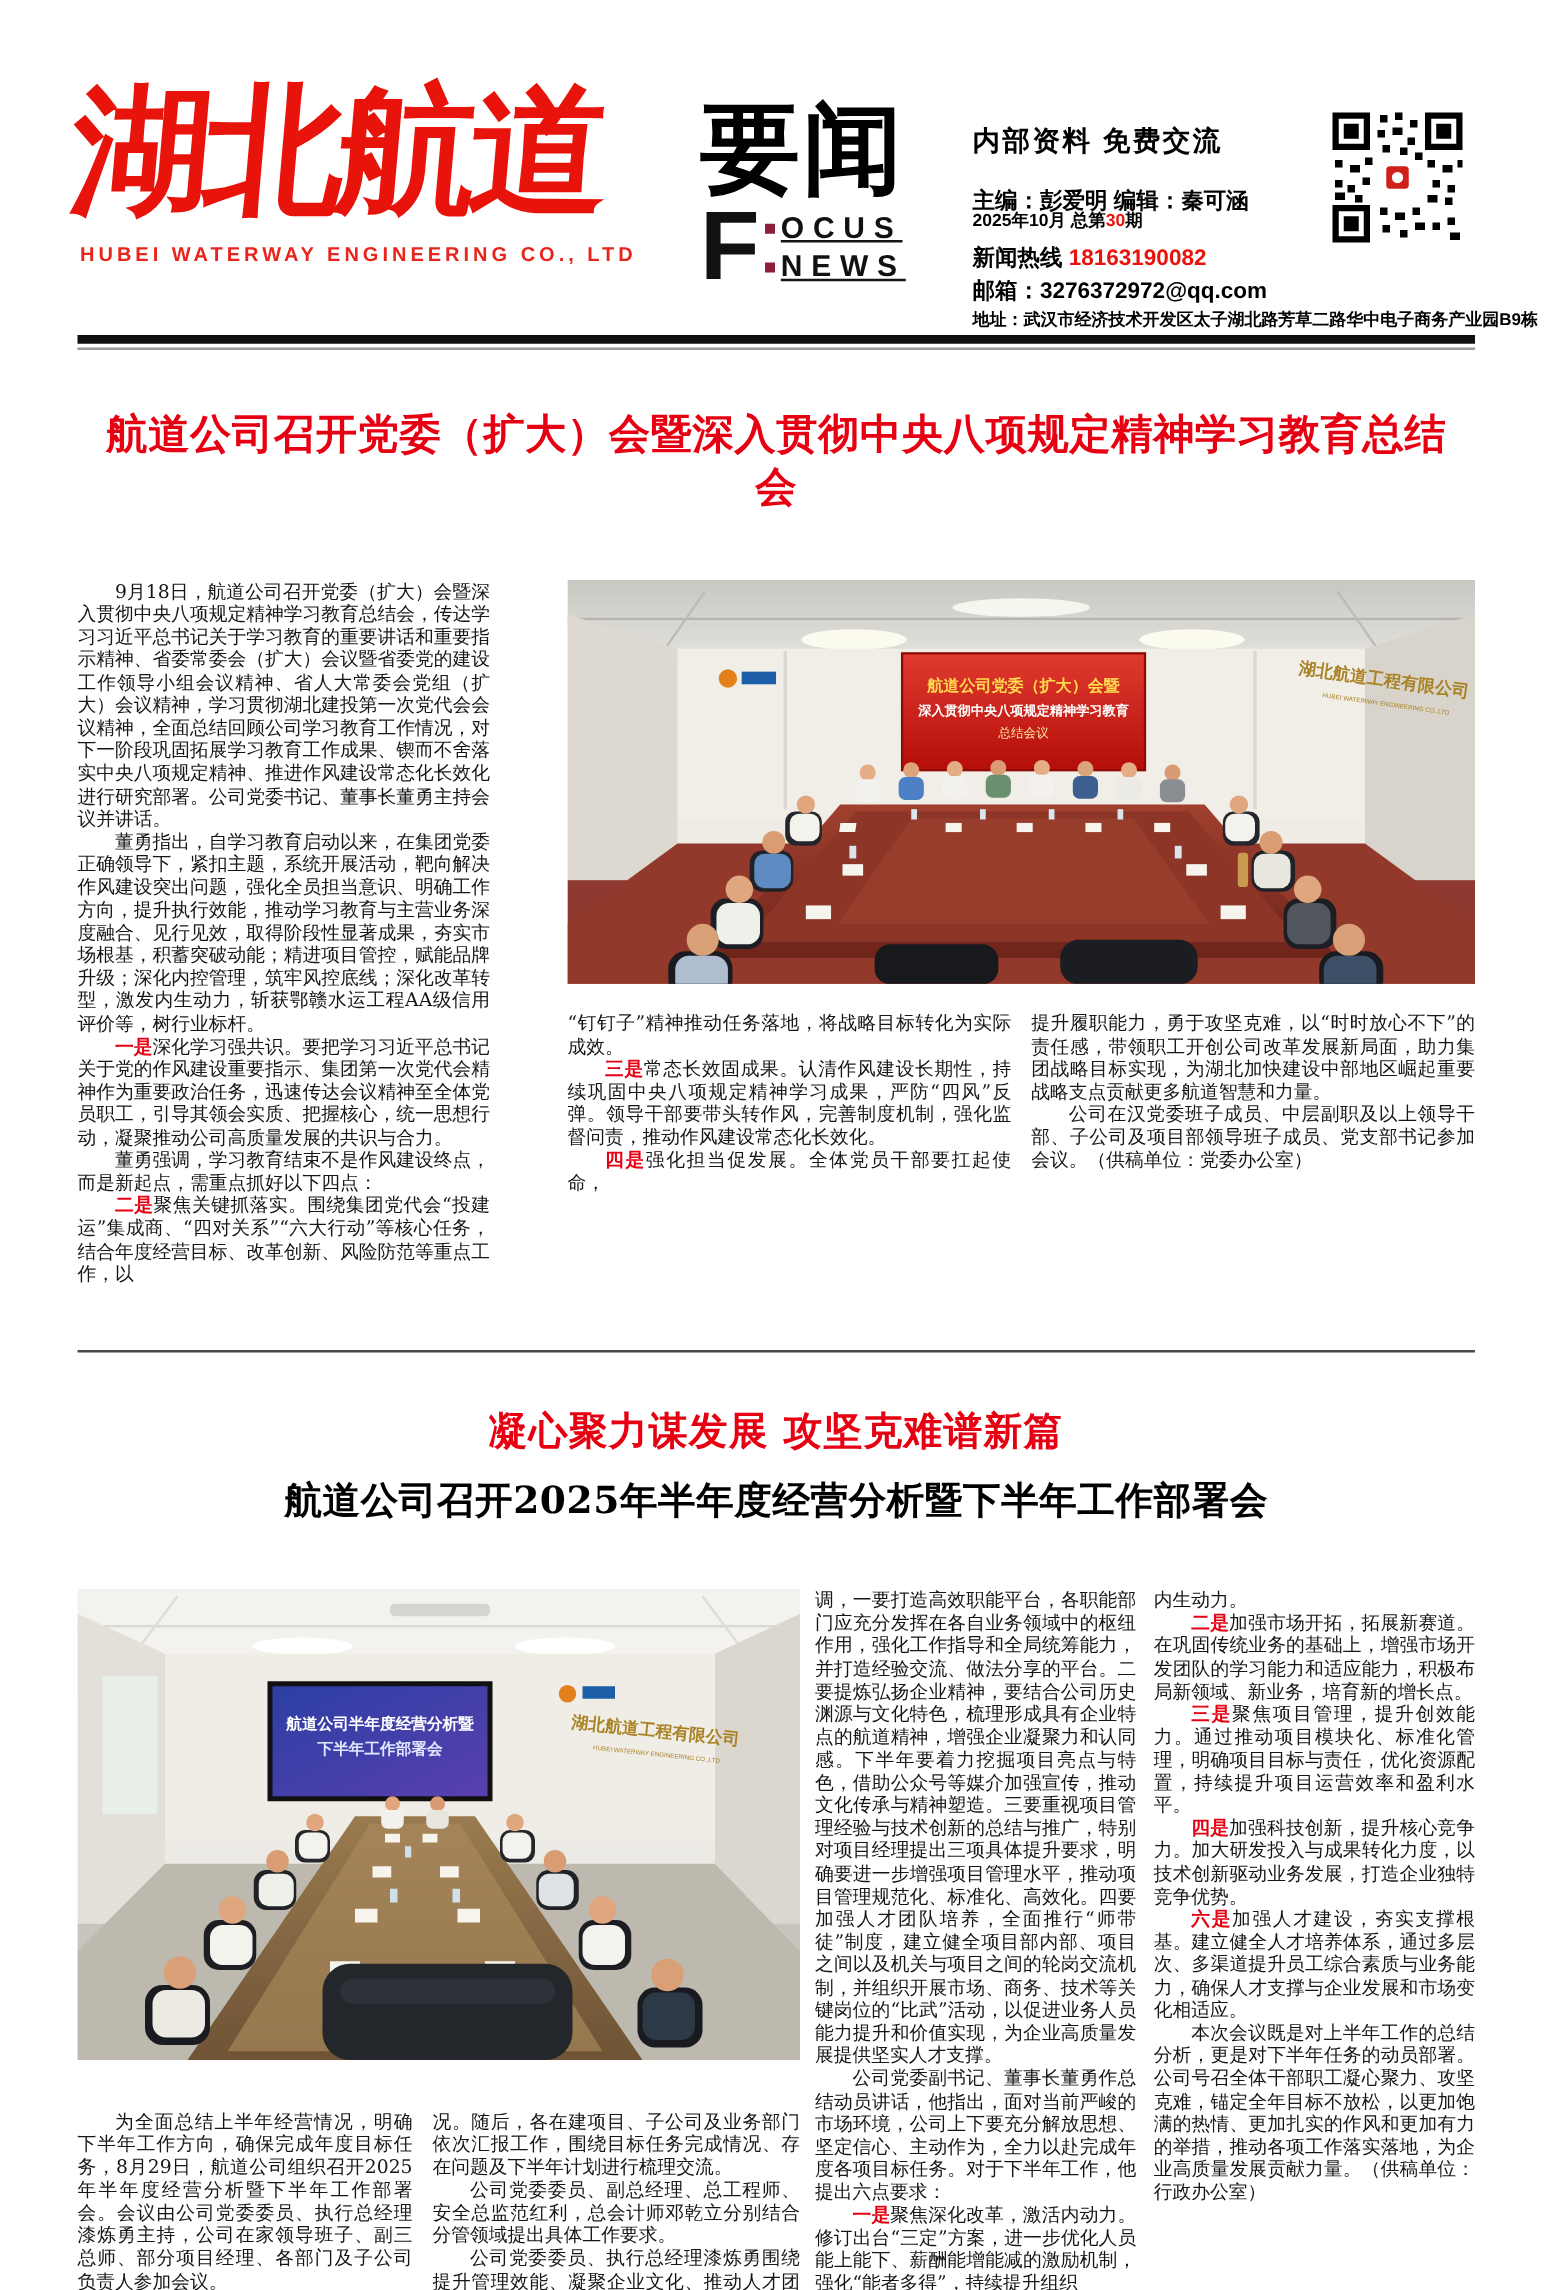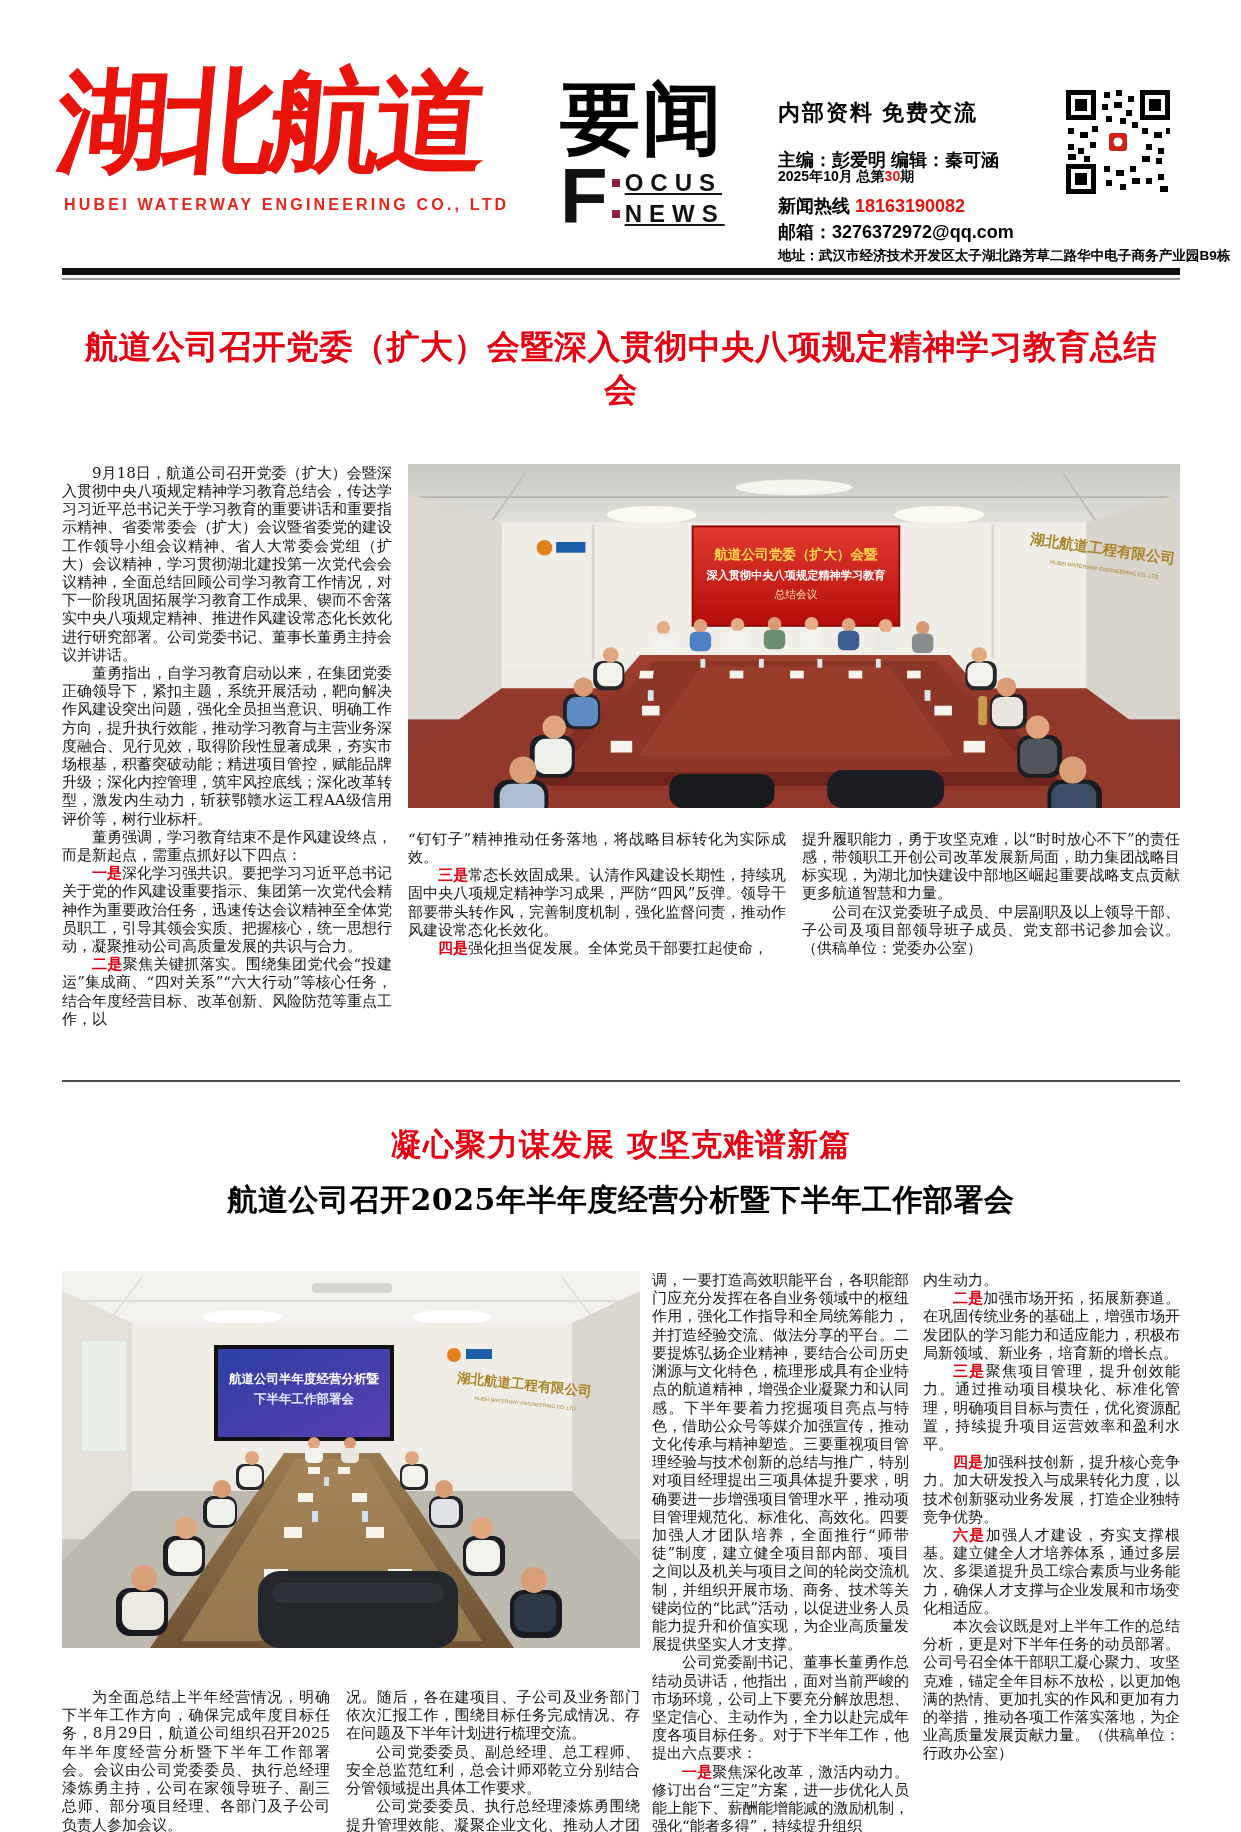--- a/index.html
+++ b/index.html
@@ -31,21 +31,21 @@
   .qr{position:absolute;left:1062px;top:86px;width:112px;height:112px;}
   
   .rule-black{position:absolute;left:62px;top:268px;width:1118px;height:0;border-top:7px solid #101010;}
   .rule-gray{position:absolute;left:62px;top:278px;width:1118px;height:0;border-top:2px solid #9a9a9a;}
   
   .content{position:absolute;left:62px;top:300px;width:1118px;}
   .a1-title{margin:26px 16px 0;text-align:center;color:#e60012;font-size:33px;line-height:1.3;
             font-weight:bold;letter-spacing:0.5px;}
   .a1-body{display:flex;gap:16px;margin-top:52px;}
   .a1-left{width:330px;flex:none;}
-  .a1-right{flex:1;min-width:0;}
+  .a1-right{flex:1;min-width:0;margin-left:46px;}
   .a1-bottom{display:flex;gap:16px;margin-top:22px;}
   .a1-bottom .col{flex:1;min-width:0;}
   .bodytext{font-size:15px;line-height:18.2px;}
   .para{margin:0;text-indent:2em;text-align:justify;}
   .para.cont{text-indent:0;}
   .lead{color:#e60012;font-weight:bold;}
   .sep{margin-top:52px;border-top:2px solid #4a4a4a;}
   .a2-title-red{margin:42px 0 0;text-align:center;color:#e60012;font-size:31px;font-weight:bold;letter-spacing:1px;}
   .a2-title-black{margin:14px 0 0;text-align:center;color:#000;font-size:30px;font-weight:bold;letter-spacing:0.5px;}
   .a2-body{display:flex;gap:12px;margin-top:50px;}
@@ -146,22 +146,22 @@
 
   <div class="content">
 
     <h1 class="a1-title">航道公司召开党委（扩大）会暨深入贯彻中央八项规定精神学习教育总结会</h1>
 
     <div class="a1-body bodytext">
       <div class="a1-left">
 
       <p class="para"><span>9月18日，航道公司召开党委（扩大）会暨深入贯彻中央八项规定精神学习教育总结会，传达学习习近平总书记关于学习教育的重要讲话和重要指示精神、省委常委会（扩大）会议暨省委党的建设工作领导小组会议精神、省人大常委会党组（扩大）会议精神，学习贯彻湖北建投第一次党代会会议精神，全面总结回顾公司学习教育工作情况，对下一阶段巩固拓展学习教育工作成果、锲而不舍落实中央八项规定精神、推进作风建设常态化长效化进行研究部署。公司党委书记、董事长董勇主持会议并讲话。</span></p>
           <p class="para"><span>董勇指出，自学习教育启动以来，在集团党委正确领导下，紧扣主题，系统开展活动，靶向解决作风建设突出问题，强化全员担当意识、明确工作方向，提升执行效能，推动学习教育与主营业务深度融合、见行见效，取得阶段性显著成果，夯实市场根基，积蓄突破动能；精进项目管控，赋能品牌升级；深化内控管理，筑牢风控底线；深化改革转型，激发内生动力，斩获鄂赣水运工程AA级信用评价等，树行业标杆。</span></p>
+          <p class="para"><span class="lead">一是</span><span>深化学习强共识。要把学习习近平总书记关于党的作风建设重要指示、集团第一次党代会精神作为重要政治任务，迅速传达会议精神至全体党员职工，引导其领会实质、把握核心，统一思想行动，凝聚推动公司高质量发展的共识与合力。</span></p>
           <p class="para"><span>董勇强调，学习教育结束不是作风建设终点，而是新起点，需重点抓好以下四点：</span></p>
-          <p class="para"><span class="lead">一是</span><span>深化学习强共识。要把学习习近平总书记关于党的作风建设重要指示、集团第一次党代会精神作为重要政治任务，迅速传达会议精神至全体党员职工，引导其领会实质、把握核心，统一思想行动，凝聚推动公司高质量发展的共识与合力。</span></p>
           <p class="para"><span class="lead">二是</span><span>聚焦关键抓落实。围绕集团党代会“投建运”集成商、“四对关系”“六大行动”等核心任务，结合年度经营目标、改革创新、风险防范等重点工作，以</span></p>
         </div>
       <div class="a1-right">
 
         <svg class="photo" viewBox="0 0 792 353" preserveAspectRatio="none">
           <defs>
             <linearGradient id="ceil1" x1="0" y1="0" x2="0" y2="1">
               <stop offset="0" stop-color="#c9c7c2"></stop>
                 <stop offset="1" stop-color="#eeece7"></stop>
             </linearGradient>

